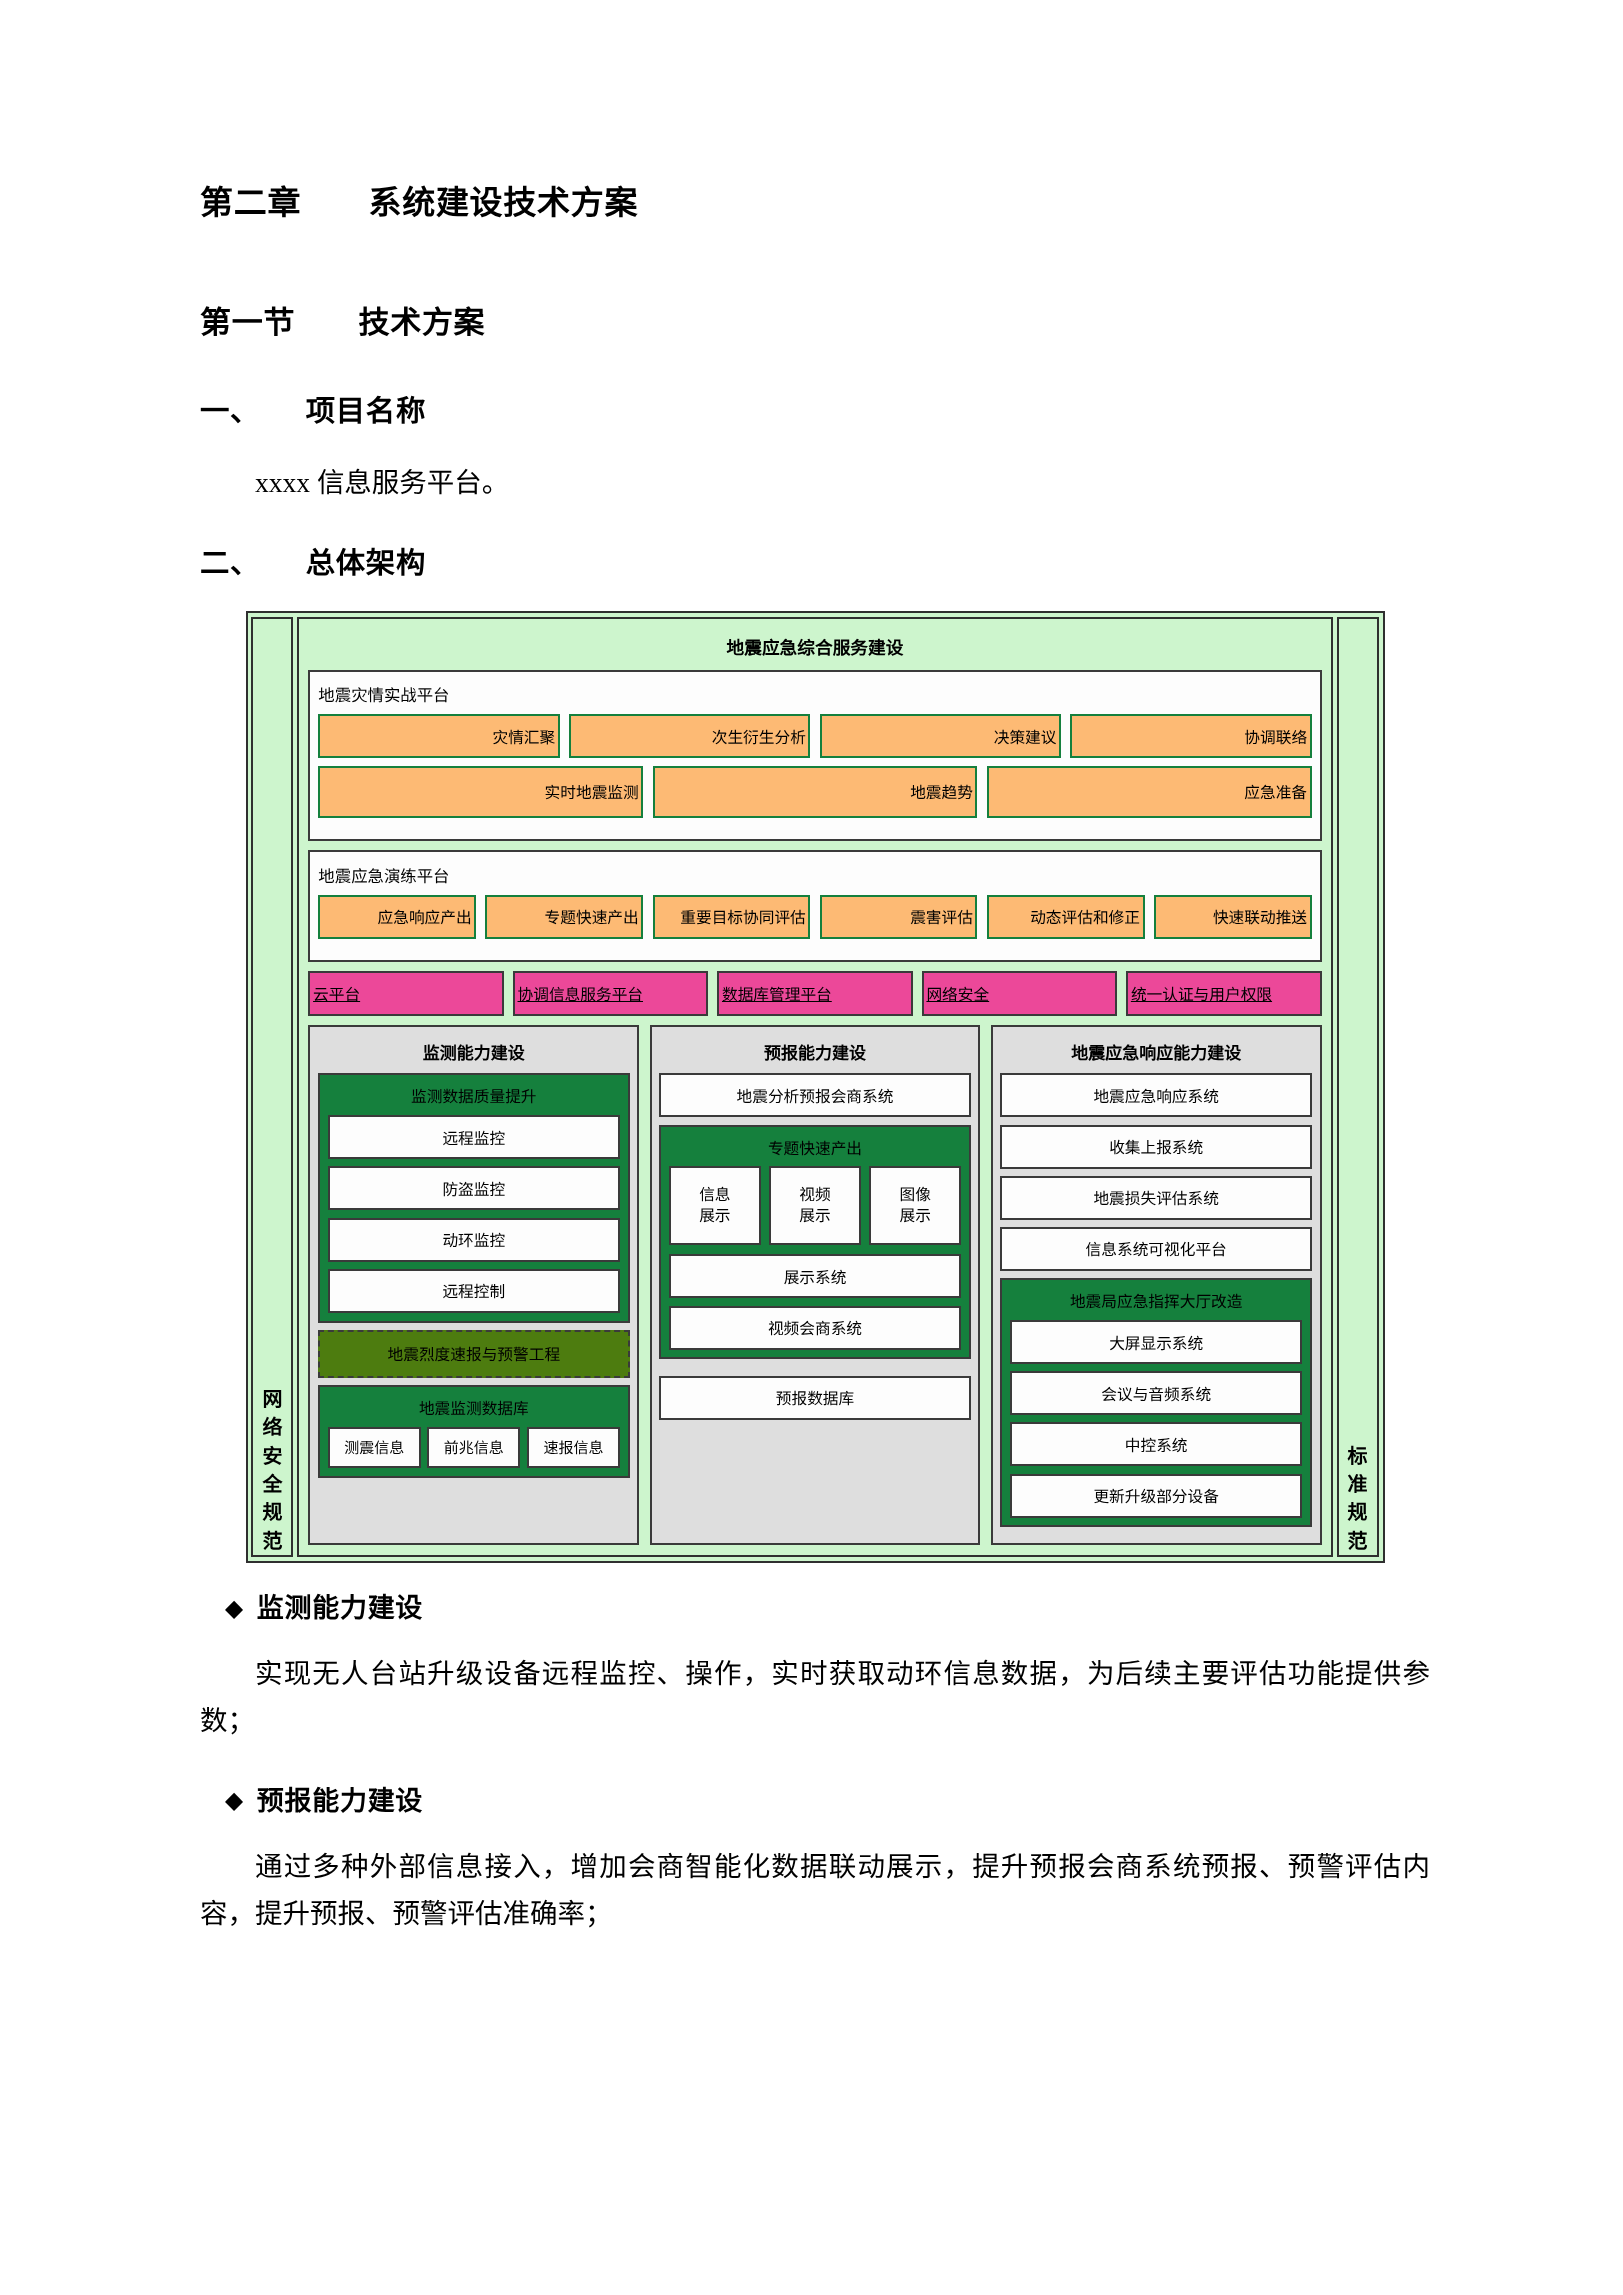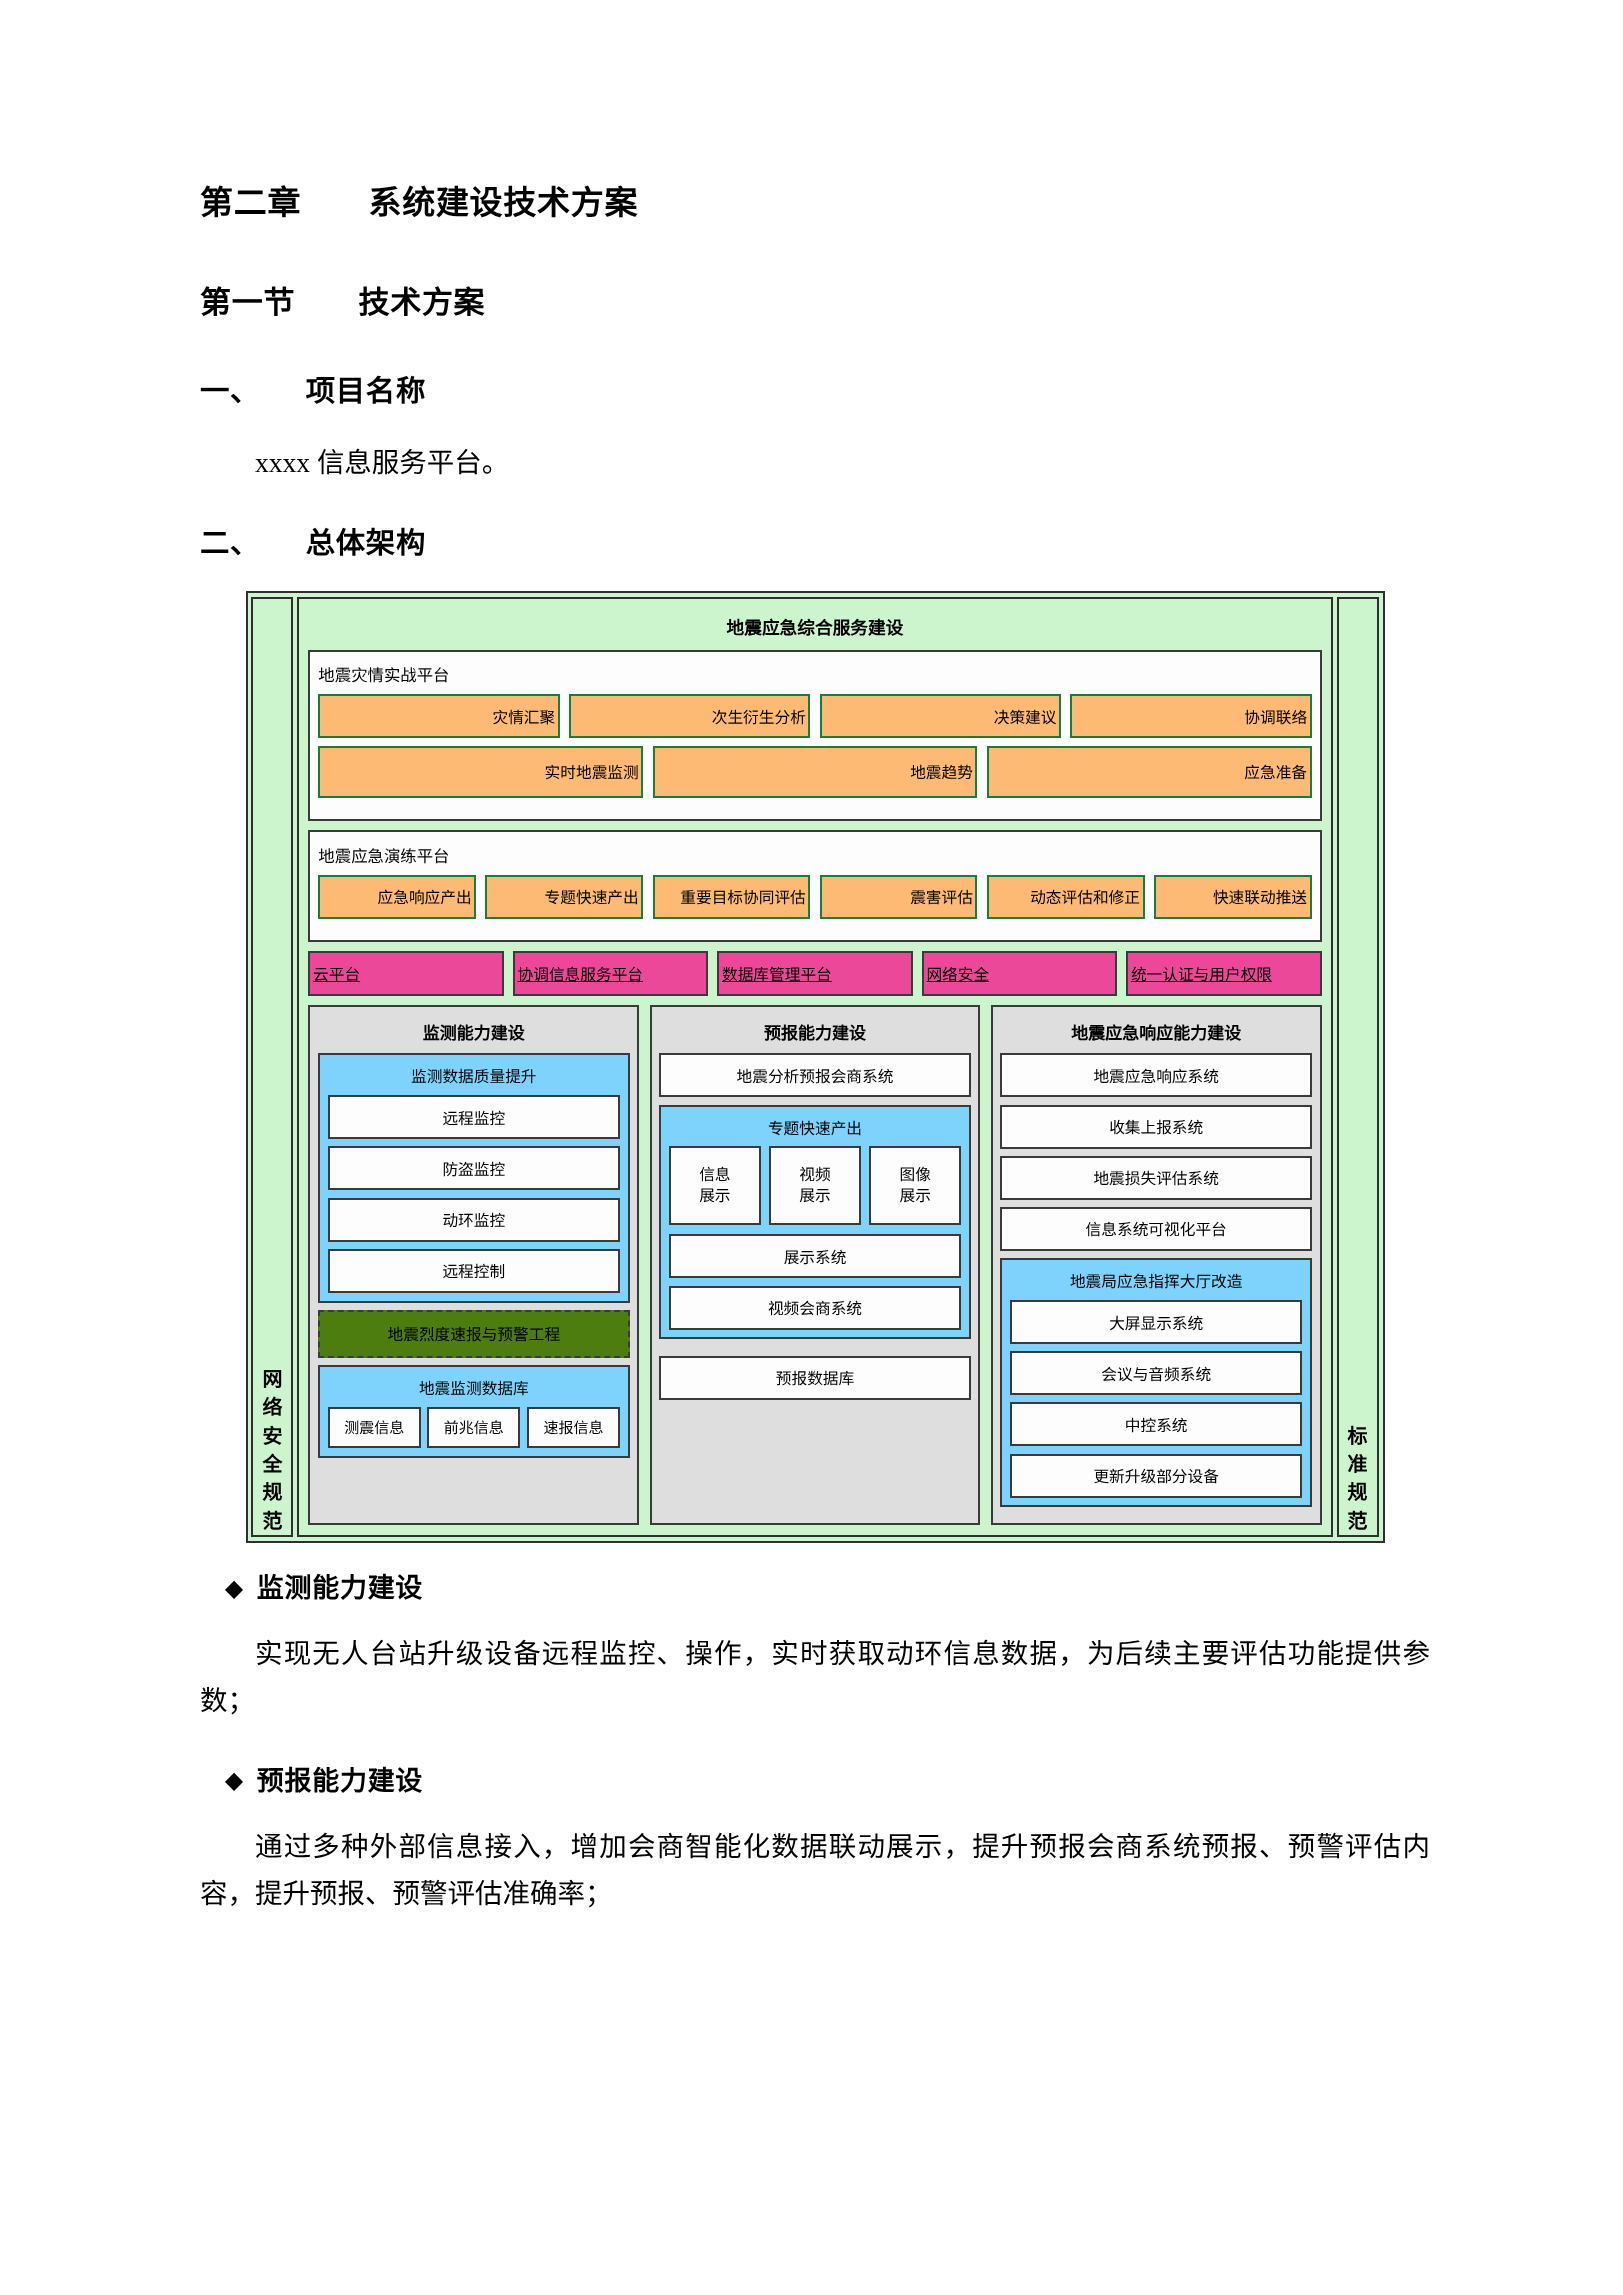--- a/index.html
+++ b/index.html
@@ -30,21 +30,21 @@
     top: 186px;
     width: 1230px;
   }
 
   
   h1.chapter {
     font-family: "DejaVu Sans", "Liberation Sans", sans-serif;
     font-weight: bold;
     font-size: 33px;
     line-height: 1.0;
-    margin: 0 0 68px 0;
+    margin: 0 0 88px 0;
     letter-spacing: 0.7px;
     white-space: pre;
   }
   h2.section {
     font-family: "DejaVu Sans", "Liberation Sans", sans-serif;
     font-weight: bold;
     font-size: 31px;
     line-height: 1.0;
     margin: 0 0 59px 0;
     letter-spacing: 0.7px;
@@ -209,21 +209,21 @@
     box-sizing: border-box;
     text-align: center;
     font-size: 15.7px;
     padding: 8.5px 2.6px;
     margin-bottom: 7.2px;
     white-space: nowrap;
   }
   .wbox:last-child { margin-bottom: 0; }
   .wgroup {
     border: 2px solid #3a3a3a;
-    background: #7dd3fc;
+    background: #15803d;
     box-sizing: border-box;
     padding: 5.2px 7.9px 7.9px 7.9px;
     margin-bottom: 7.2px;
   }
   .wgroup-title {
     text-align: center;
     font-size: 15.7px;
     padding: 3.9px 0 7.9px 0;
   }
   .dashed {

